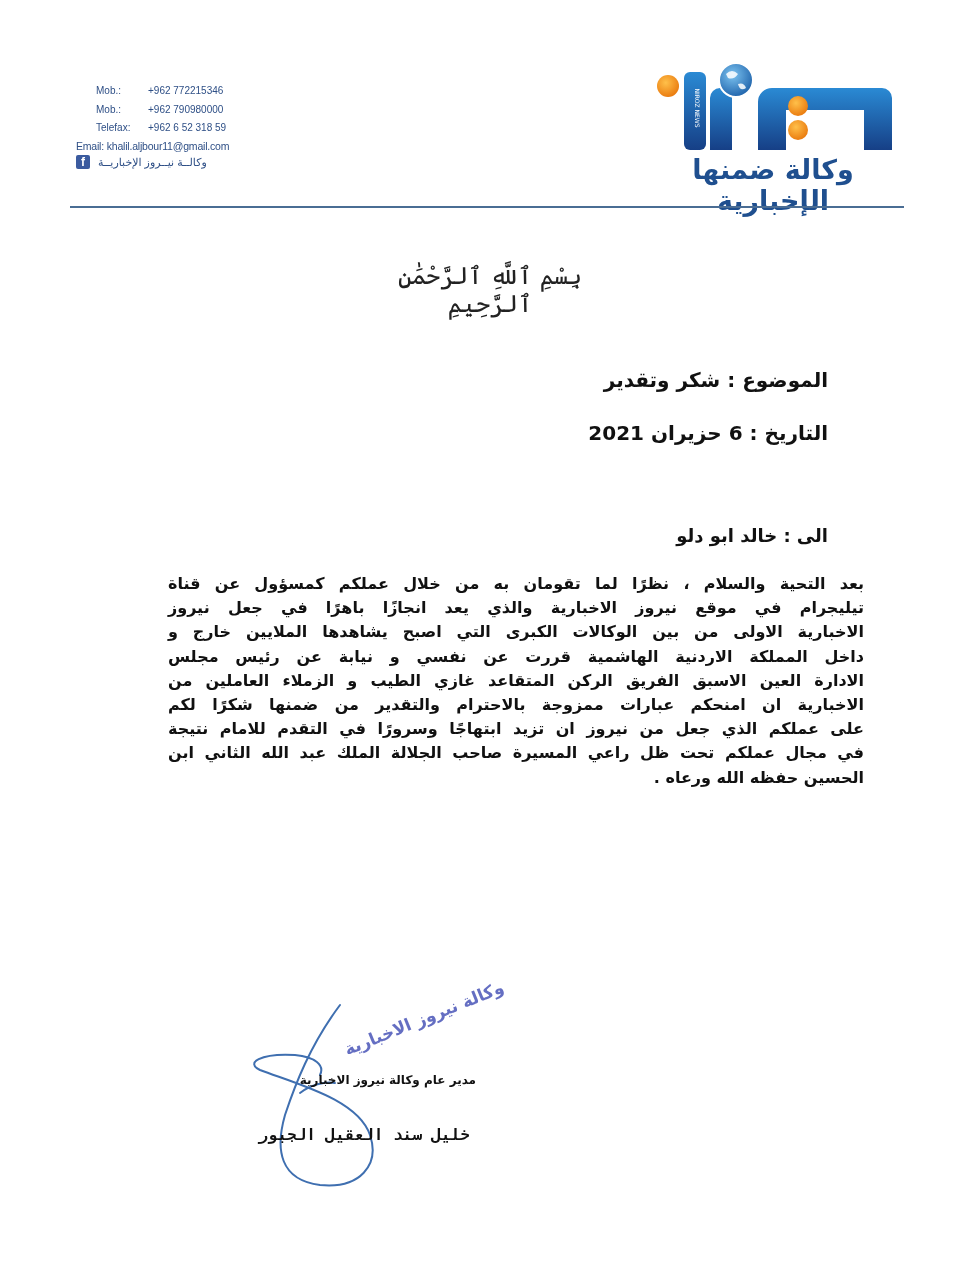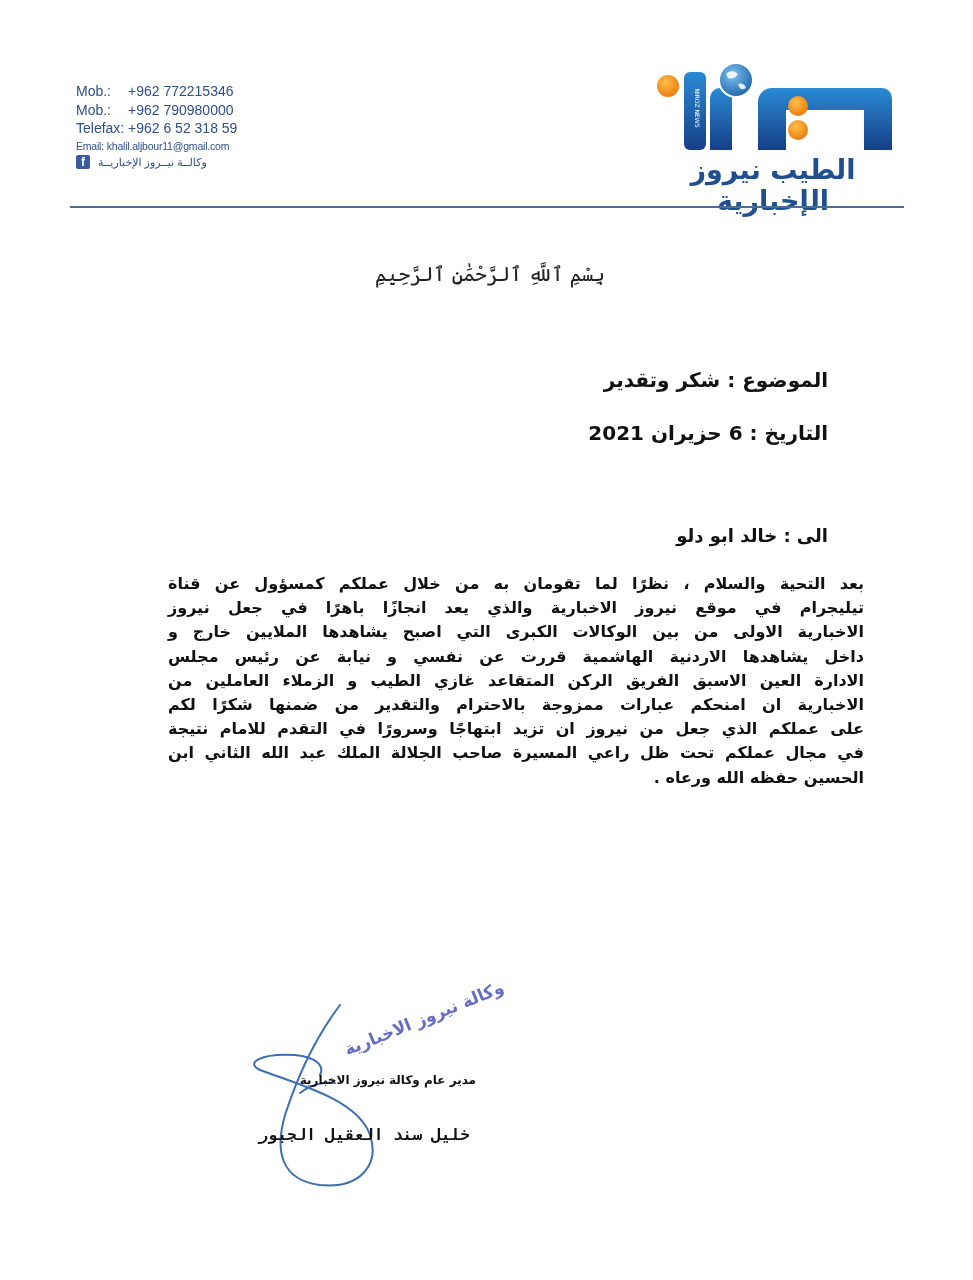--- a/index.html
+++ b/index.html
@@ -1,26 +1,26 @@
 <!DOCTYPE html>
 <html><head>
 <meta charset="utf-8">
 <style>
   html, body { margin:0; padding:0; background:#ffffff; }
   body { width:973px; height:1280px; position:relative; overflow:hidden; font-family:"DejaVu Sans", sans-serif; color:#111; }
   .contact { position:absolute; left:76px; top:82px; font-family:"Liberation Sans", sans-serif; color:#2e4f86; }
-  .contact .row { font-size:14px; line-height:18.5px; white-space:nowrap; }
+  .contact .row { font-size:10px; line-height:18.5px; white-space:nowrap;margin-left:20px; }
   .contact .row .lbl { display:inline-block; width:52px; }
   .contact .email { font-size:10.5px; line-height:16px; letter-spacing:-0.2px; }
   .contact .fb { display:flex; align-items:center; gap:8px; font-size:11px; line-height:16px; }
   .fb-icon { width:14px; height:14px; background:#3b5b9f; color:#fff; font-weight:bold; font-size:12px; display:flex; align-items:flex-end; justify-content:center; border-radius:2px; font-family:"Liberation Sans", sans-serif; line-height:13px; }
   .logo { position:absolute; left:648px; top:58px; width:260px; height:135px; }
   .logo-title { position:absolute; left:0; top:96px; width:250px; text-align:center; direction:rtl; font-family:"DejaVu Sans", sans-serif; font-weight:bold; font-size:27px; color:#1f4f8f; letter-spacing:-0.5px; }
   .header-rule { position:absolute; left:70px; top:206px; width:834px; height:2px; background:#4a6d94; }
-  .basmala { position:absolute; left:360px; top:262px; width:260px; text-align:center; direction:rtl; font-family:"DejaVu Serif", serif; font-size:20px; color:#222; }
+  .basmala { position:absolute; left:360px; top:262px; width:260px; text-align:center; direction:rtl; font-family:"DejaVu Serif", serif; font-size:24px; color:#222; }
   .rtl { direction:rtl; text-align:right; }
   .subject { position:absolute; right:145px; top:368px; font-family:"DejaVu Sans", sans-serif; font-weight:bold; font-size:20px; }
   .date { position:absolute; right:145px; top:421px; font-family:"DejaVu Sans", sans-serif; font-weight:bold; font-size:20px; }
   .to { position:absolute; right:145px; top:525px; font-family:"DejaVu Sans", sans-serif; font-weight:bold; font-size:18px; }
   .body { position:absolute; left:135px; width:696px; top:572px; font-family:"DejaVu Sans", sans-serif; font-weight:bold; font-size:16px; line-height:24.2px;margin-left:33px; }
   .body .ln { display:block; text-align:justify; text-align-last:justify; white-space:nowrap; overflow:visible; }
   .body .ln.last { text-align-last:right; }
   .sig1 { position:absolute; right:497px; top:1073px; font-family:"DejaVu Sans", sans-serif; font-weight:bold; font-size:12px; }
   .sig2 { position:absolute; right:503px; top:1125px; font-family:Liberation Mono, monospace; font-weight:bold; font-size:16px;padding-left:32px; }
   .stamp { position:absolute; left:345px; top:1040px; transform:rotate(-22deg); transform-origin:left center; direction:rtl; font-family:"DejaVu Sans", sans-serif; font-weight:bold; font-size:17px; color:#4a55b8; opacity:0.85; white-space:nowrap; }
@@ -59,36 +59,36 @@
     <circle cx="20" cy="28" r="11" fill="url(#orangeg)"></circle>
     <rect x="36" y="14" width="22" height="78" rx="6" fill="url(#blueg)"></rect>
     <text x="47" y="50" font-size="6" fill="#ffffff" font-family="DejaVu Sans, sans-serif" transform="rotate(90 47 50)" text-anchor="middle">NIROZ NEWS</text>
     <path d="M62 92 V40 a10 10 0 0 1 10 -10 h12 V92 Z" fill="url(#blueg)"></path>
     <circle cx="88" cy="22" r="17" fill="url(#globeg)" stroke="#ffffff" stroke-width="2"></circle>
     <path d="M78 16 q6 -6 12 0 q-4 6 -10 4 z M90 26 q6 -2 8 4 q-6 4 -8 -4 z" fill="#ffffff" opacity="0.85"></path>
     <path d="M110 92 V44 a14 14 0 0 1 14 -14 h110 a10 10 0 0 1 10 10 V92 h-28 V52 h-78 V92 Z" fill="url(#blueg)"></path>
     <circle cx="150" cy="48" r="10" fill="url(#orangeg)"></circle>
     <circle cx="150" cy="72" r="10" fill="url(#orangeg)"></circle>
   </svg>
-  <div class="logo-title">الطيب نيروز الإخبارية</div>
+  <div class="logo-title">وكالة ضمنها الإخبارية</div>
 </div>
 
 <div class="header-rule"></div>
 
 <div class="basmala">بِسْمِ ٱللَّهِ ٱلرَّحْمَٰنِ ٱلرَّحِيمِ</div>
 
 <div class="subject rtl">الموضوع : شكر وتقدير</div>
 <div class="date rtl">التاريخ : 6 حزيران 2021</div>
 <div class="to rtl">الى  : خالد ابو دلو</div>
 
 <div class="body rtl">
   <span class="ln">بعد التحية والسلام ، نظرًا لما تقومان به من خلال عملكم كمسؤول عن قناة</span>
   <span class="ln">تيليجرام في موقع نيروز الاخبارية والذي يعد انجازًا باهرًا في جعل نيروز</span>
   <span class="ln">الاخبارية الاولى من بين الوكالات الكبرى  التي اصبح يشاهدها الملايين خارج و</span>
-  <span class="ln">داخل يشاهدها الاردنية الهاشمية قررت عن نفسي و نيابة عن رئيس مجلس</span>
+  <span class="ln">داخل المملكة الاردنية الهاشمية قررت عن نفسي و نيابة عن رئيس مجلس</span>
   <span class="ln">الادارة العين الاسبق الفريق الركن المتقاعد غازي الطيب و الزملاء  العاملين من</span>
   <span class="ln">الاخبارية ان امنحكم عبارات ممزوجة بالاحترام والتقدير من ضمنها شكرًا لكم</span>
   <span class="ln">على عملكم الذي جعل من نيروز ان تزيد ابتهاجًا وسرورًا في التقدم للامام  نتيجة</span>
   <span class="ln">في مجال عملكم تحت ظل راعي المسيرة صاحب الجلالة الملك عبد الله الثاني ابن</span>
   <span class="ln last">الحسين حفظه الله ورعاه .</span>
 </div>
 
 <div class="stamp">وكالة نيروز الاخبارية</div>
 
 <svg class="signature" viewBox="0 0 320 220">

